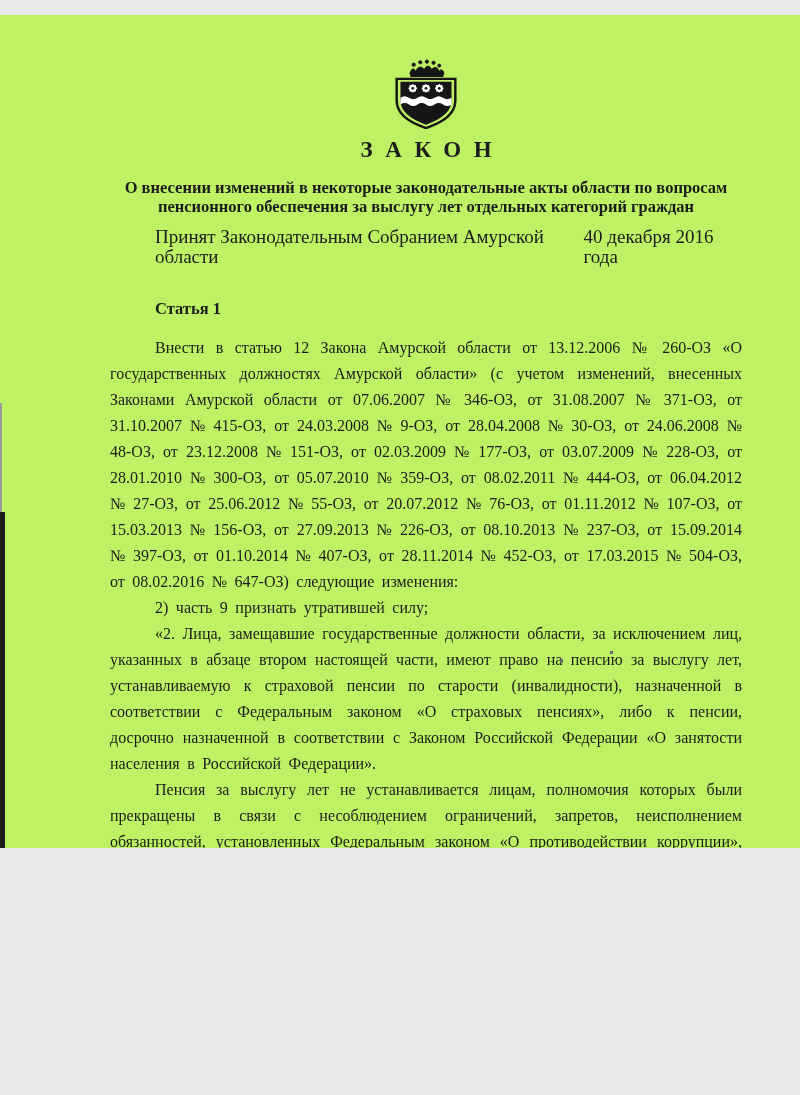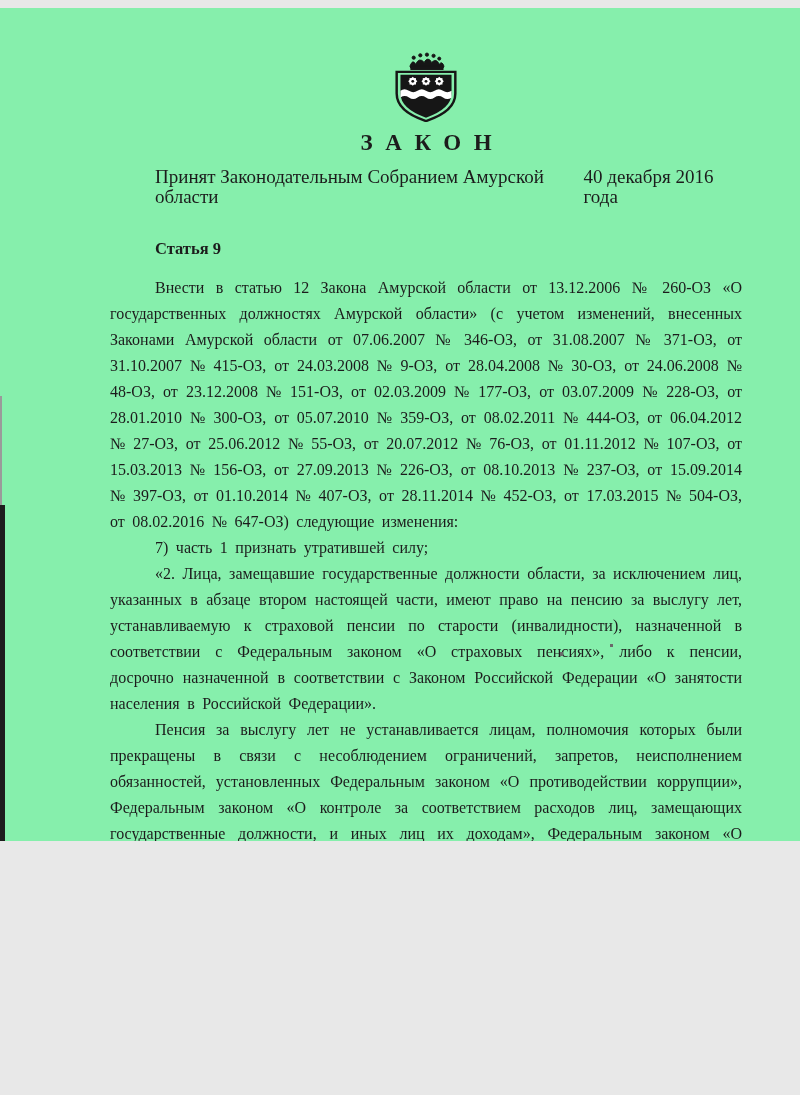--- a/index.html
+++ b/index.html
@@ -1,21 +1,21 @@
 <!DOCTYPE html>
 <html><head>
 <meta charset="utf-8">
 <style>
   html, body { margin: 0; padding: 0; background: #e8e8e8; }
   .page {
     position: relative;
     width: 800px;
     height: 833px;
-    margin: 8px auto;
-    background: #86efac;
+    margin: 15px auto;
+    background: #bef264;
     overflow: hidden;
     font-family: "Liberation Serif", "DejaVu Serif", serif;
     color: #1c1c1c;
   }
   .content {
     position: absolute;
     left: 110px;
     top: 44px;
     width: 632px;
   }
@@ -141,31 +141,32 @@
           <circle cx="54" cy="31" r="1.5"></circle>
         </g>
 
         <path d="M13,41 Q17,37.5 22,41 Q26.5,44 31,41 Q35.5,37.5 40,41 Q44.5,44 49,41 Q53.5,37.5 58,41 Q62.5,44 67,41 L67,48 Q62.5,51.5 58,48 Q53.5,45 49,48 Q44.5,51.5 40,48 Q35.5,45 31,48 Q26.5,51.5 22,48 Q17.5,45 13,48 Z" fill="#ffffff"></path>
       </svg>
     </div>
 
     <div class="law-word">ЗАКОН</div>
 
 
+    <div class="doc-title">О внесении изменений в некоторые законодательные акты области по вопросам пенсионного обеспечения за выслугу лет отдельных категорий граждан</div>
 
     <div class="adopted-line">
       <span class="adopted-by">Принят Законодательным Собранием Амурской области</span>
       <span class="adopted-date">40 декабря 2016 года</span>
     </div>
 
-    <div class="article-heading">Статья 9</div>
+    <div class="article-heading">Статья 1</div>
 
     <div class="body-text">
       <p>Внести в статью 12 Закона Амурской области от 13.12.2006 № 260-ОЗ «О государственных должностях Амурской области» (с учетом изменений, внесенных Законами Амурской области от 07.06.2007 № 346-ОЗ, от 31.08.2007 № 371-ОЗ, от 31.10.2007 № 415-ОЗ, от 24.03.2008 № 9-ОЗ, от 28.04.2008 № 30-ОЗ, от 24.06.2008 № 48-ОЗ, от 23.12.2008 № 151-ОЗ, от 02.03.2009 № 177-ОЗ, от 03.07.2009 № 228-ОЗ, от 28.01.2010 № 300-ОЗ, от 05.07.2010 № 359-ОЗ, от 08.02.2011 № 444-ОЗ, от 06.04.2012 № 27-ОЗ, от 25.06.2012 № 55-ОЗ, от 20.07.2012 № 76-ОЗ, от 01.11.2012 № 107-ОЗ, от 15.03.2013 № 156-ОЗ, от 27.09.2013 № 226-ОЗ, от 08.10.2013 № 237-ОЗ, от 15.09.2014 № 397-ОЗ, от 01.10.2014 № 407-ОЗ, от 28.11.2014 № 452-ОЗ, от 17.03.2015 № 504-ОЗ, от 08.02.2016 № 647-ОЗ) следующие изменения:</p>
-      <p>7) часть 1 признать утратившей силу;</p>
+      <p>2) часть 9 признать утратившей силу;</p>
       <p>«2. Лица, замещавшие государственные должности области, за исключением лиц, указанных в абзаце втором настоящей части, имеют право на пенсию за выслугу лет, устанавливаемую к страховой пенсии по старости (инвалидности), назначенной в соответствии с Федеральным законом «О страховых пенсиях», либо к пенсии, досрочно назначенной в соответствии с Законом Российской Федерации «О занятости населения в Российской Федерации».</p>
       <p>Пенсия за выслугу лет не устанавливается лицам, полномочия которых были прекращены в связи с несоблюдением ограничений, запретов, неисполнением обязанностей, установленных Федеральным законом «О противодействии коррупции», Федеральным законом «О контроле за соответствием расходов лиц, замещающих государственные должности, и иных лиц их доходам», Федеральным законом «О запрете отдельным категориям лиц открывать и иметь счета (вклады), хранить наличные денежные средства и ценности в иностранных банках, расположенных за пределами территории Российской Федерации, владеть и (или) пользоваться иностранными финансовыми инструментами», либо по основаниям, предусмотренным подпунктами «б», «г» пункта 1 статьи 9 Федерального</p>
     </div>
 
   </div>
 
   <div class="edge-stripe-gray"></div>
   <div class="edge-stripe-black"></div>
   <div class="bottom-bar"></div>
   <div class="speck speck-1"></div>

